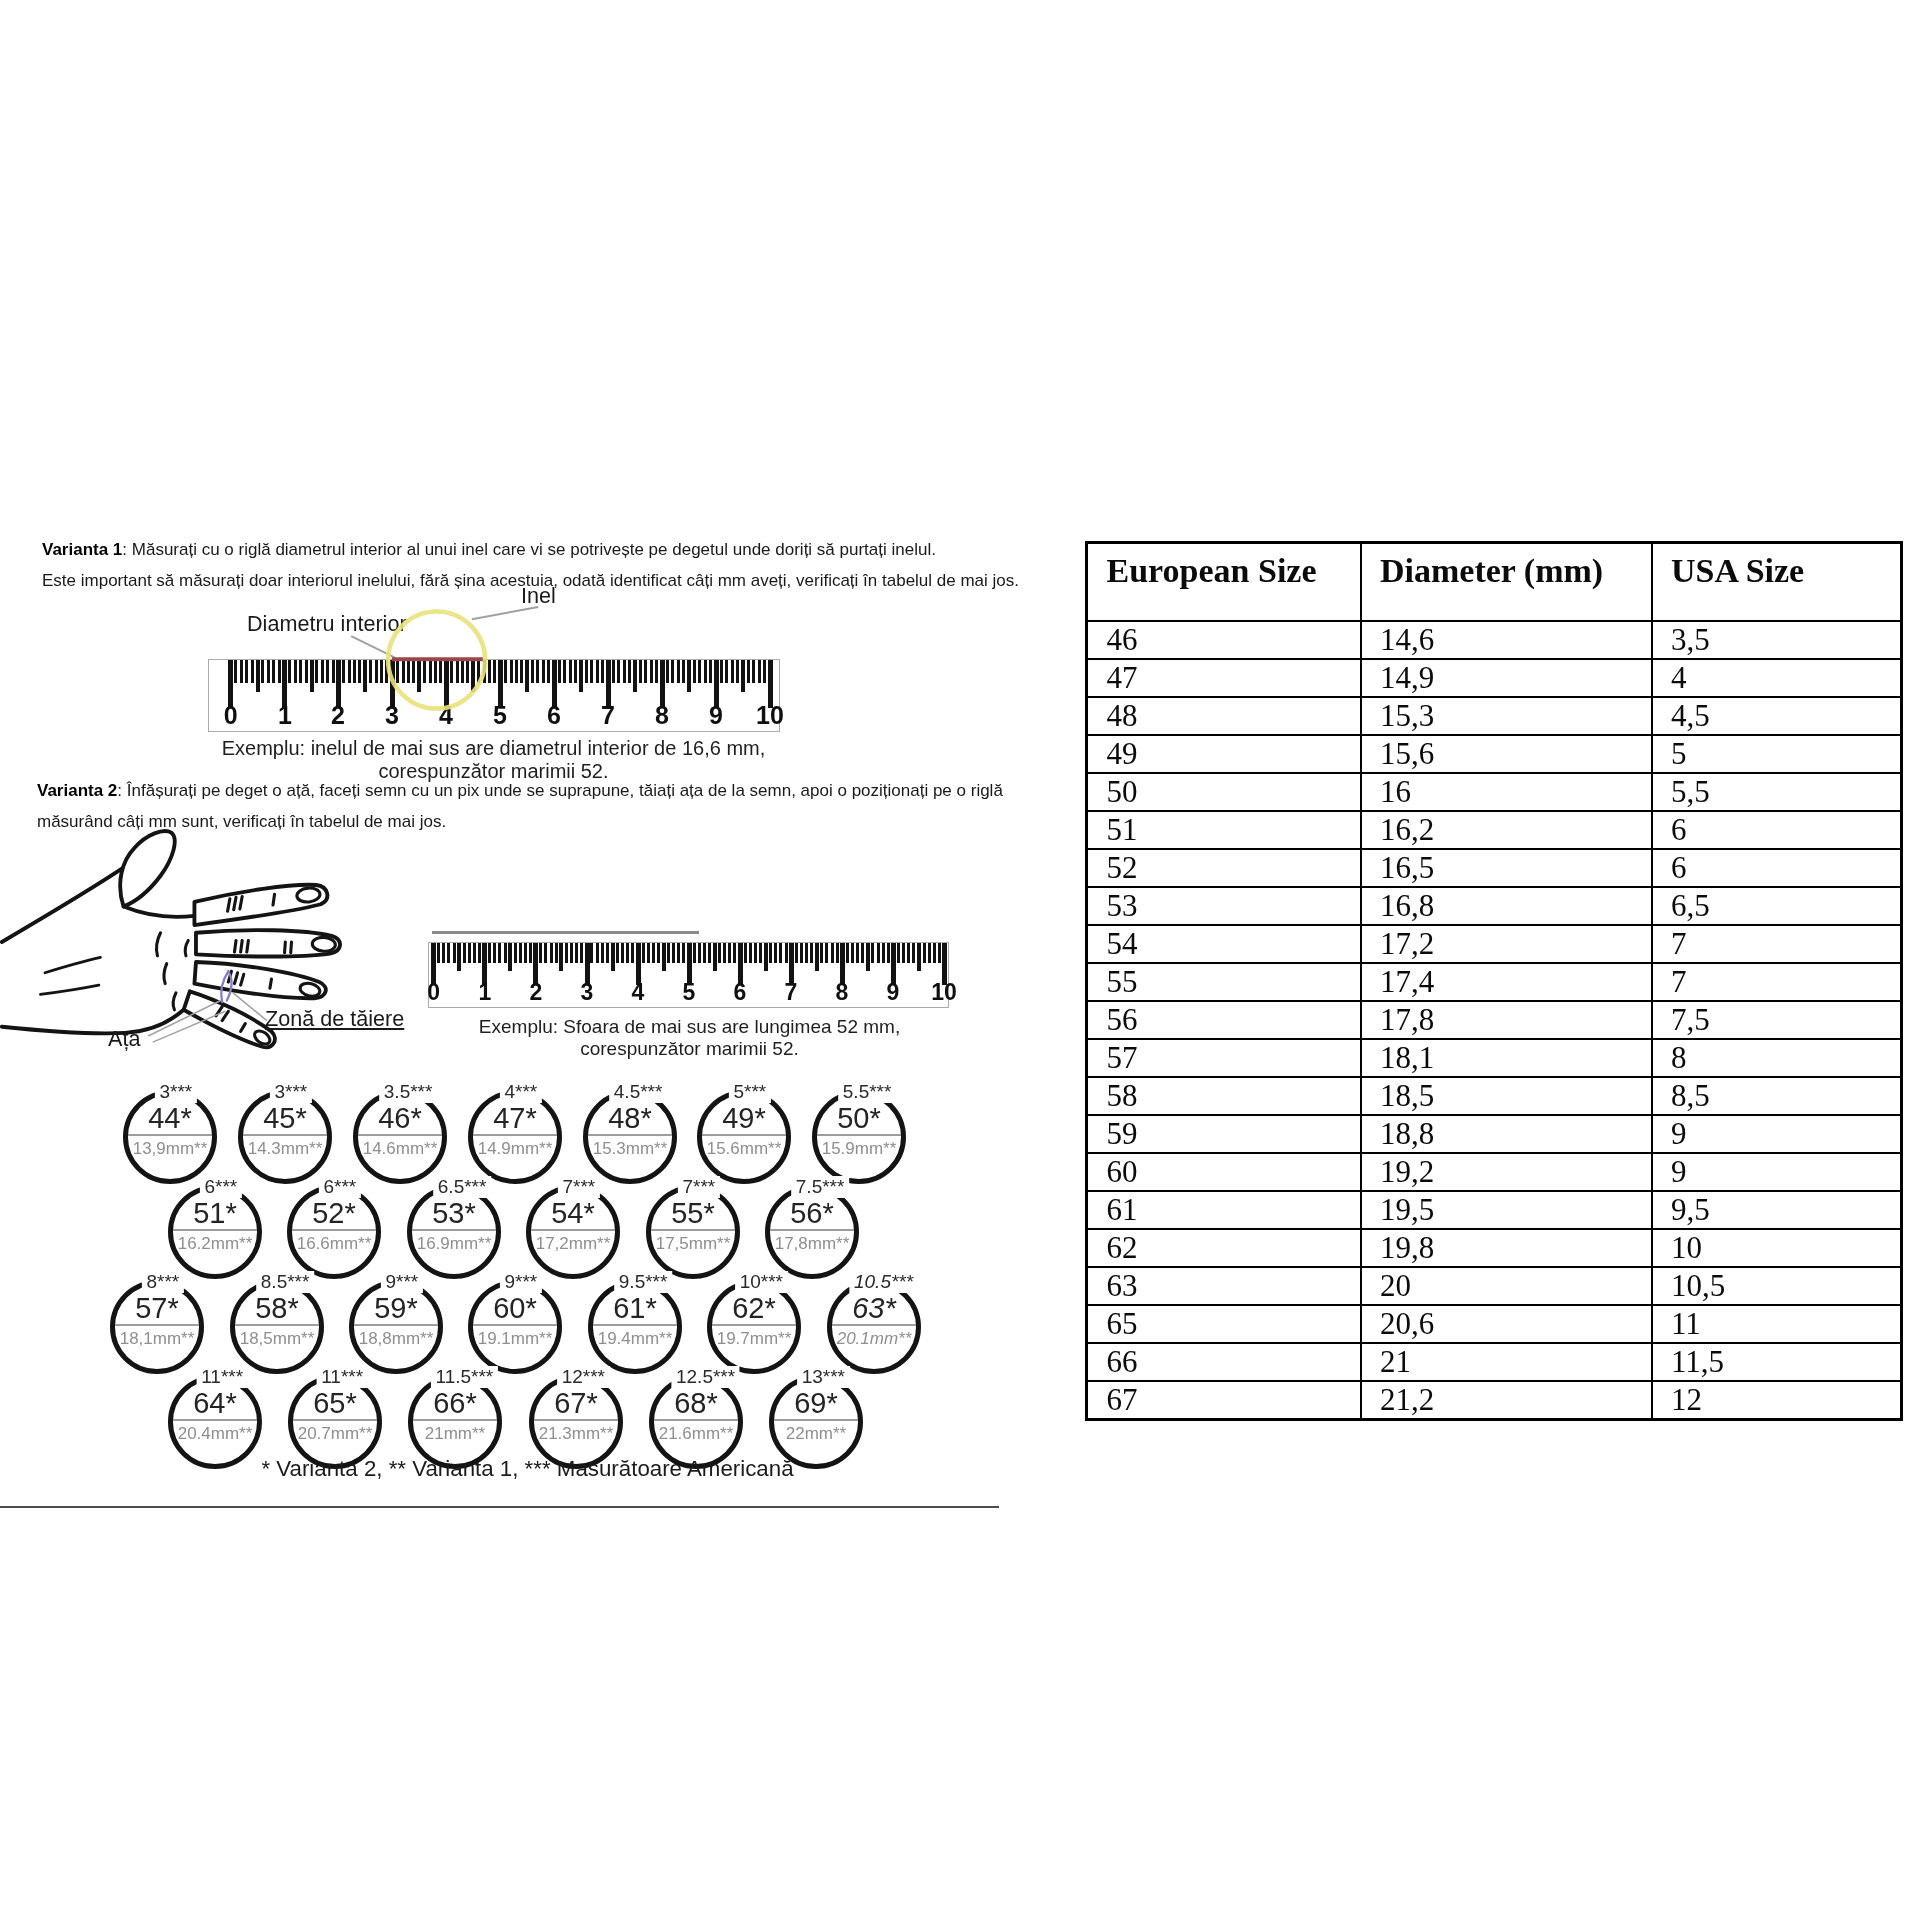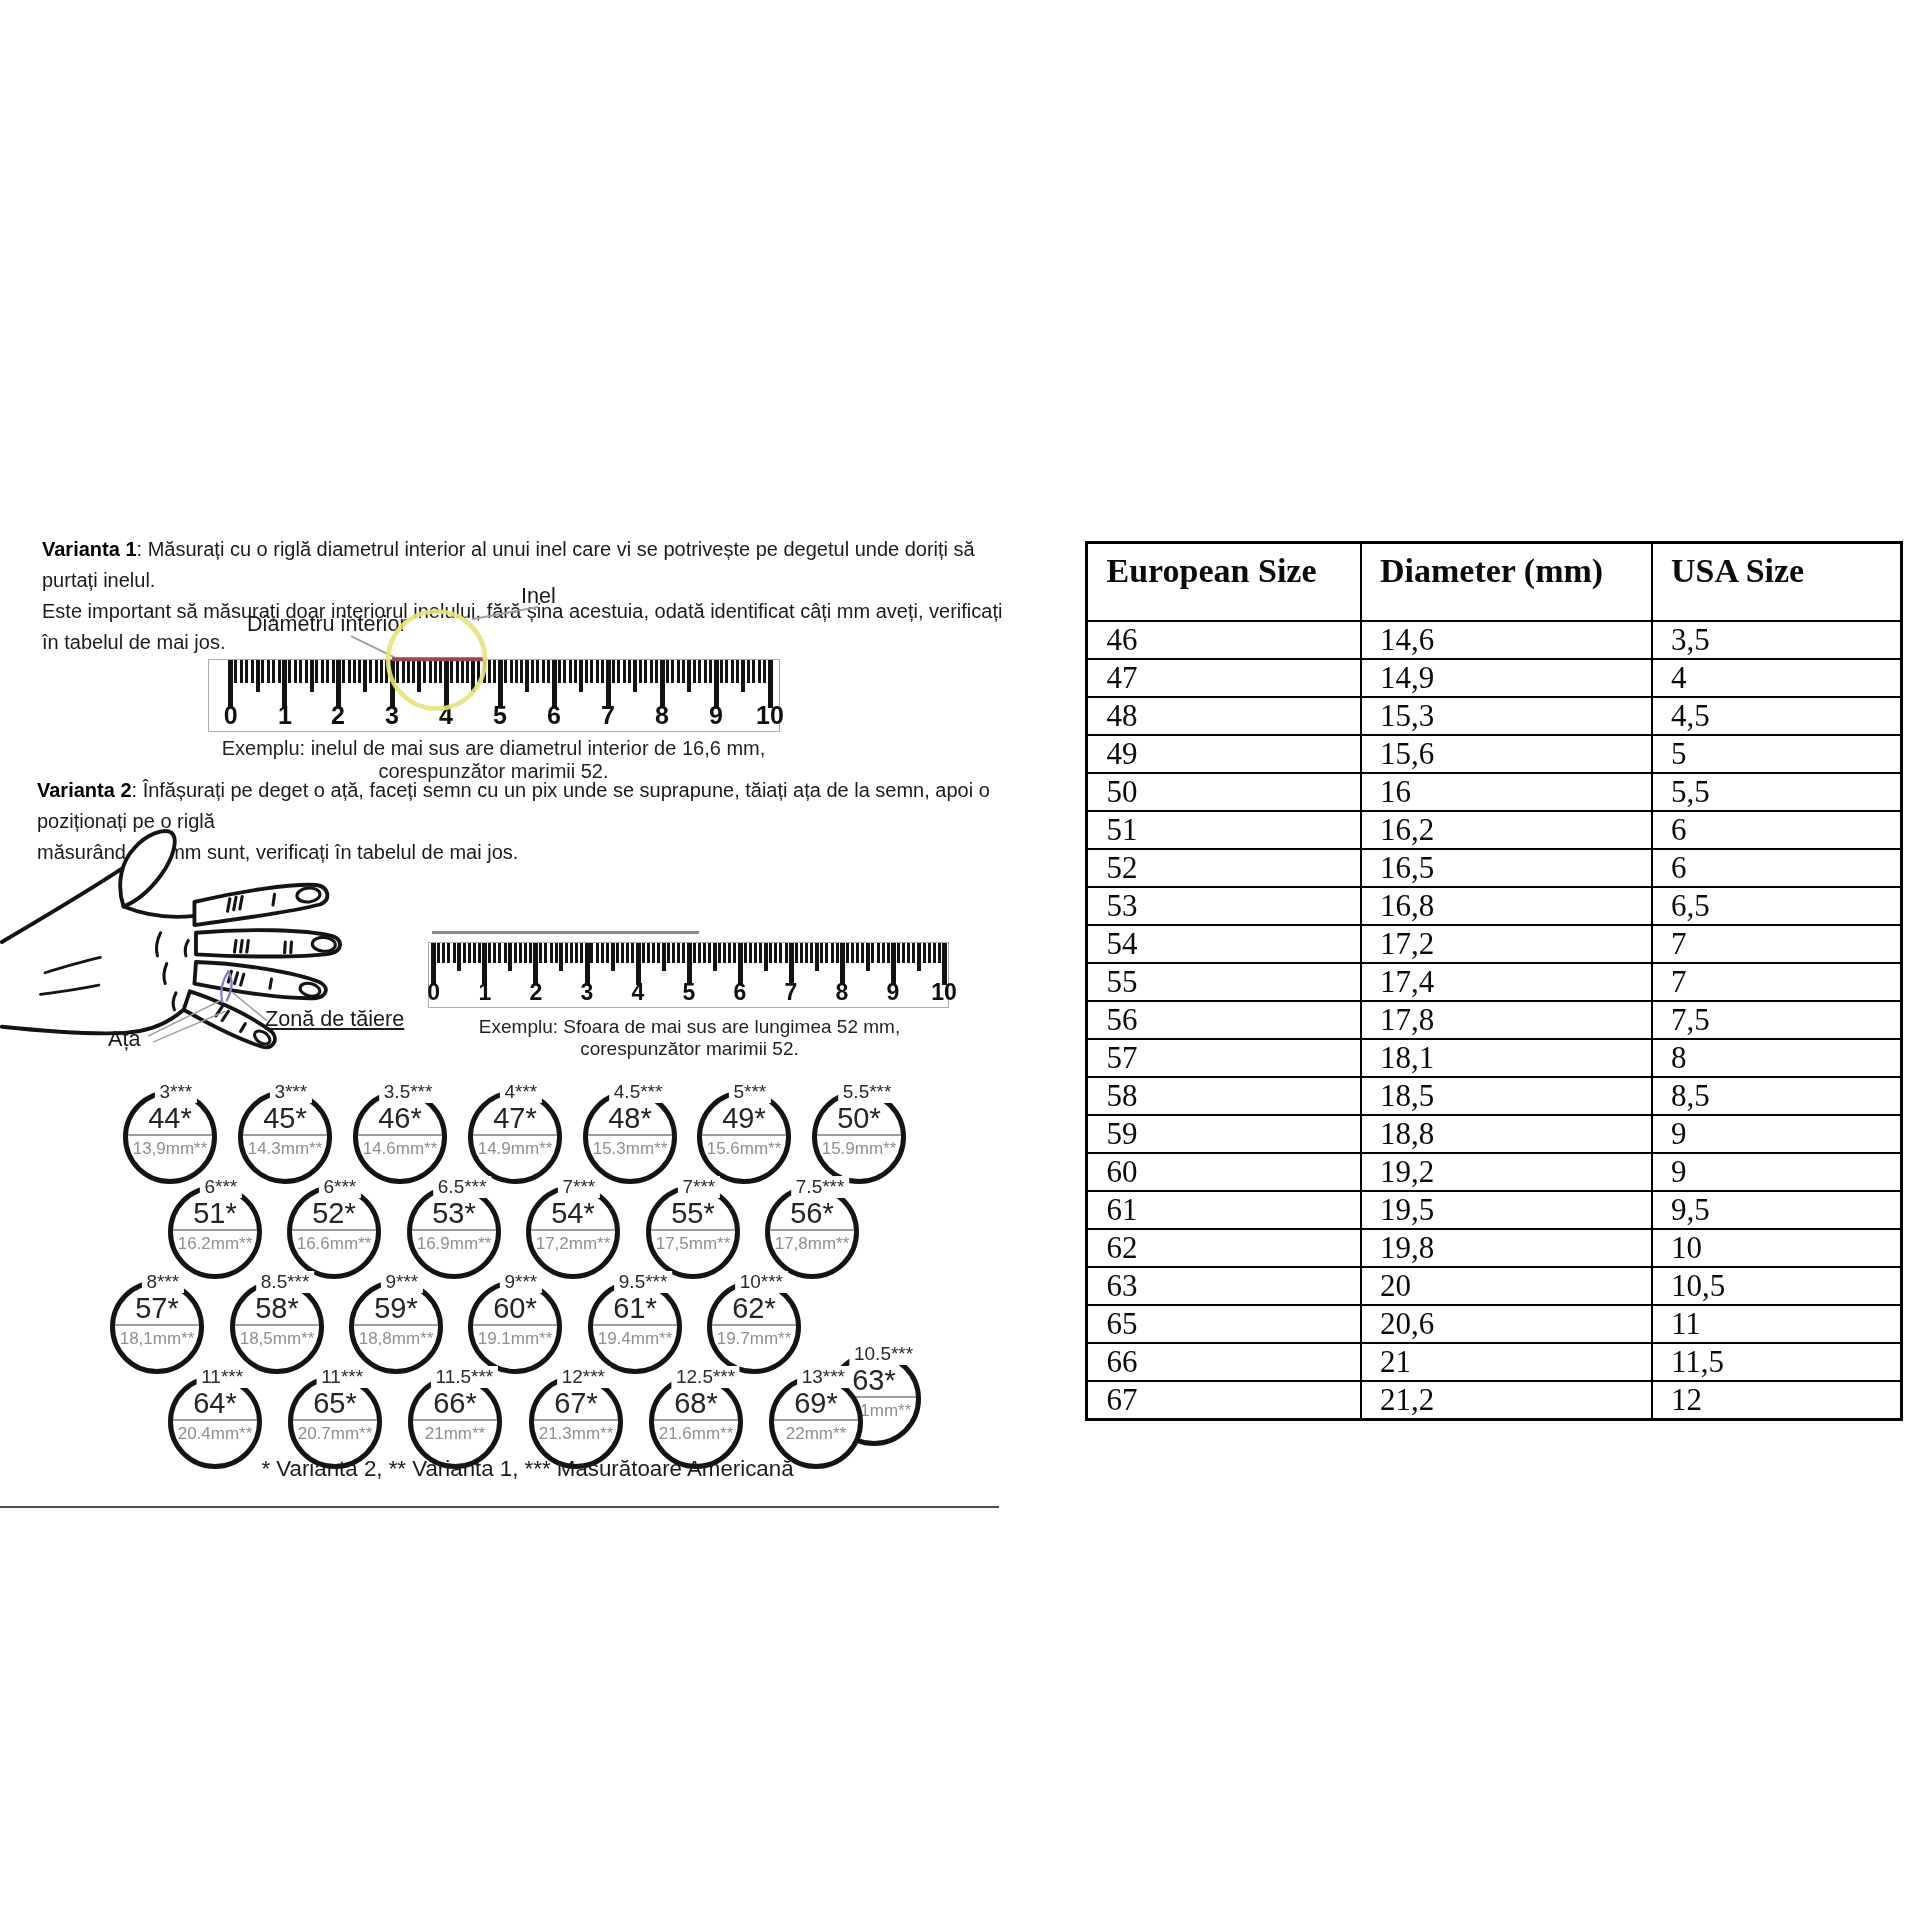--- a/index.html
+++ b/index.html
@@ -1,19 +1,19 @@
 <!DOCTYPE html>
 <html style="font-size:12.3px"><head>
 <meta charset="utf-8">
 <style>
   html,body{margin:0;padding:0;background:#fff;}
   body{width:1926px;height:1929px;overflow:hidden;font-family:"Liberation Sans",sans-serif;color:#1c1c1c;position:relative;}
   #stage{position:absolute;inset:0;}
   .abs{position:absolute;}
-  .para{font-size:20px;line-height:31px;color:#1a1a1a;}
+  .para{font-size:17px;line-height:31px;color:#1a1a1a;}
   .para b{color:#000;}
   .lbl{font-size:21.6px;color:#1a1a1a;white-space:nowrap;}
   .caption{font-size:20px;color:#1f1f1f;text-align:center;}
   
   .ruler{position:absolute;background:#fff;border:1.5px solid #ababab;box-sizing:border-box;}
   .tick{position:absolute;top:0;background:#121212;}
   .rnum{position:absolute;bottom:0.8px;transform:translateX(-50%);font-weight:bold;color:#101010;}
   
   .ring{position:absolute;width:94px;height:94px;border:5.4px solid #141414;border-radius:50%;box-sizing:border-box;background:#fff;}
   .ring .us{position:absolute;top:-14px;left:50%;transform:translateX(-36%);background:#fff;padding:0 4.6px;font-size:19px;color:#2a2a2a;white-space:nowrap;}
@@ -447,21 +447,21 @@
         <span class="eu">61*</span>
         <span class="dline"></span>
         <span class="mm">19.4mm**</span>
       </div>
       <div class="ring" style="left: 707px; top: 1280px;">
         <span class="us">10***</span>
         <span class="eu">62*</span>
         <span class="dline"></span>
         <span class="mm">19.7mm**</span>
       </div>
-      <div class="ring" style="left: 827px; top: 1352px;">
+      <div class="ring" style="left: 827px; top: 1280px; font-style: italic;">
         <span class="us">10.5***</span>
         <span class="eu">63*</span>
         <span class="dline"></span>
         <span class="mm">20.1mm**</span>
       </div>
       <div class="ring" style="left: 168px; top: 1375px;">
         <span class="us">11***</span>
         <span class="eu">64*</span>
         <span class="dline"></span>
         <span class="mm">20.4mm**</span>

